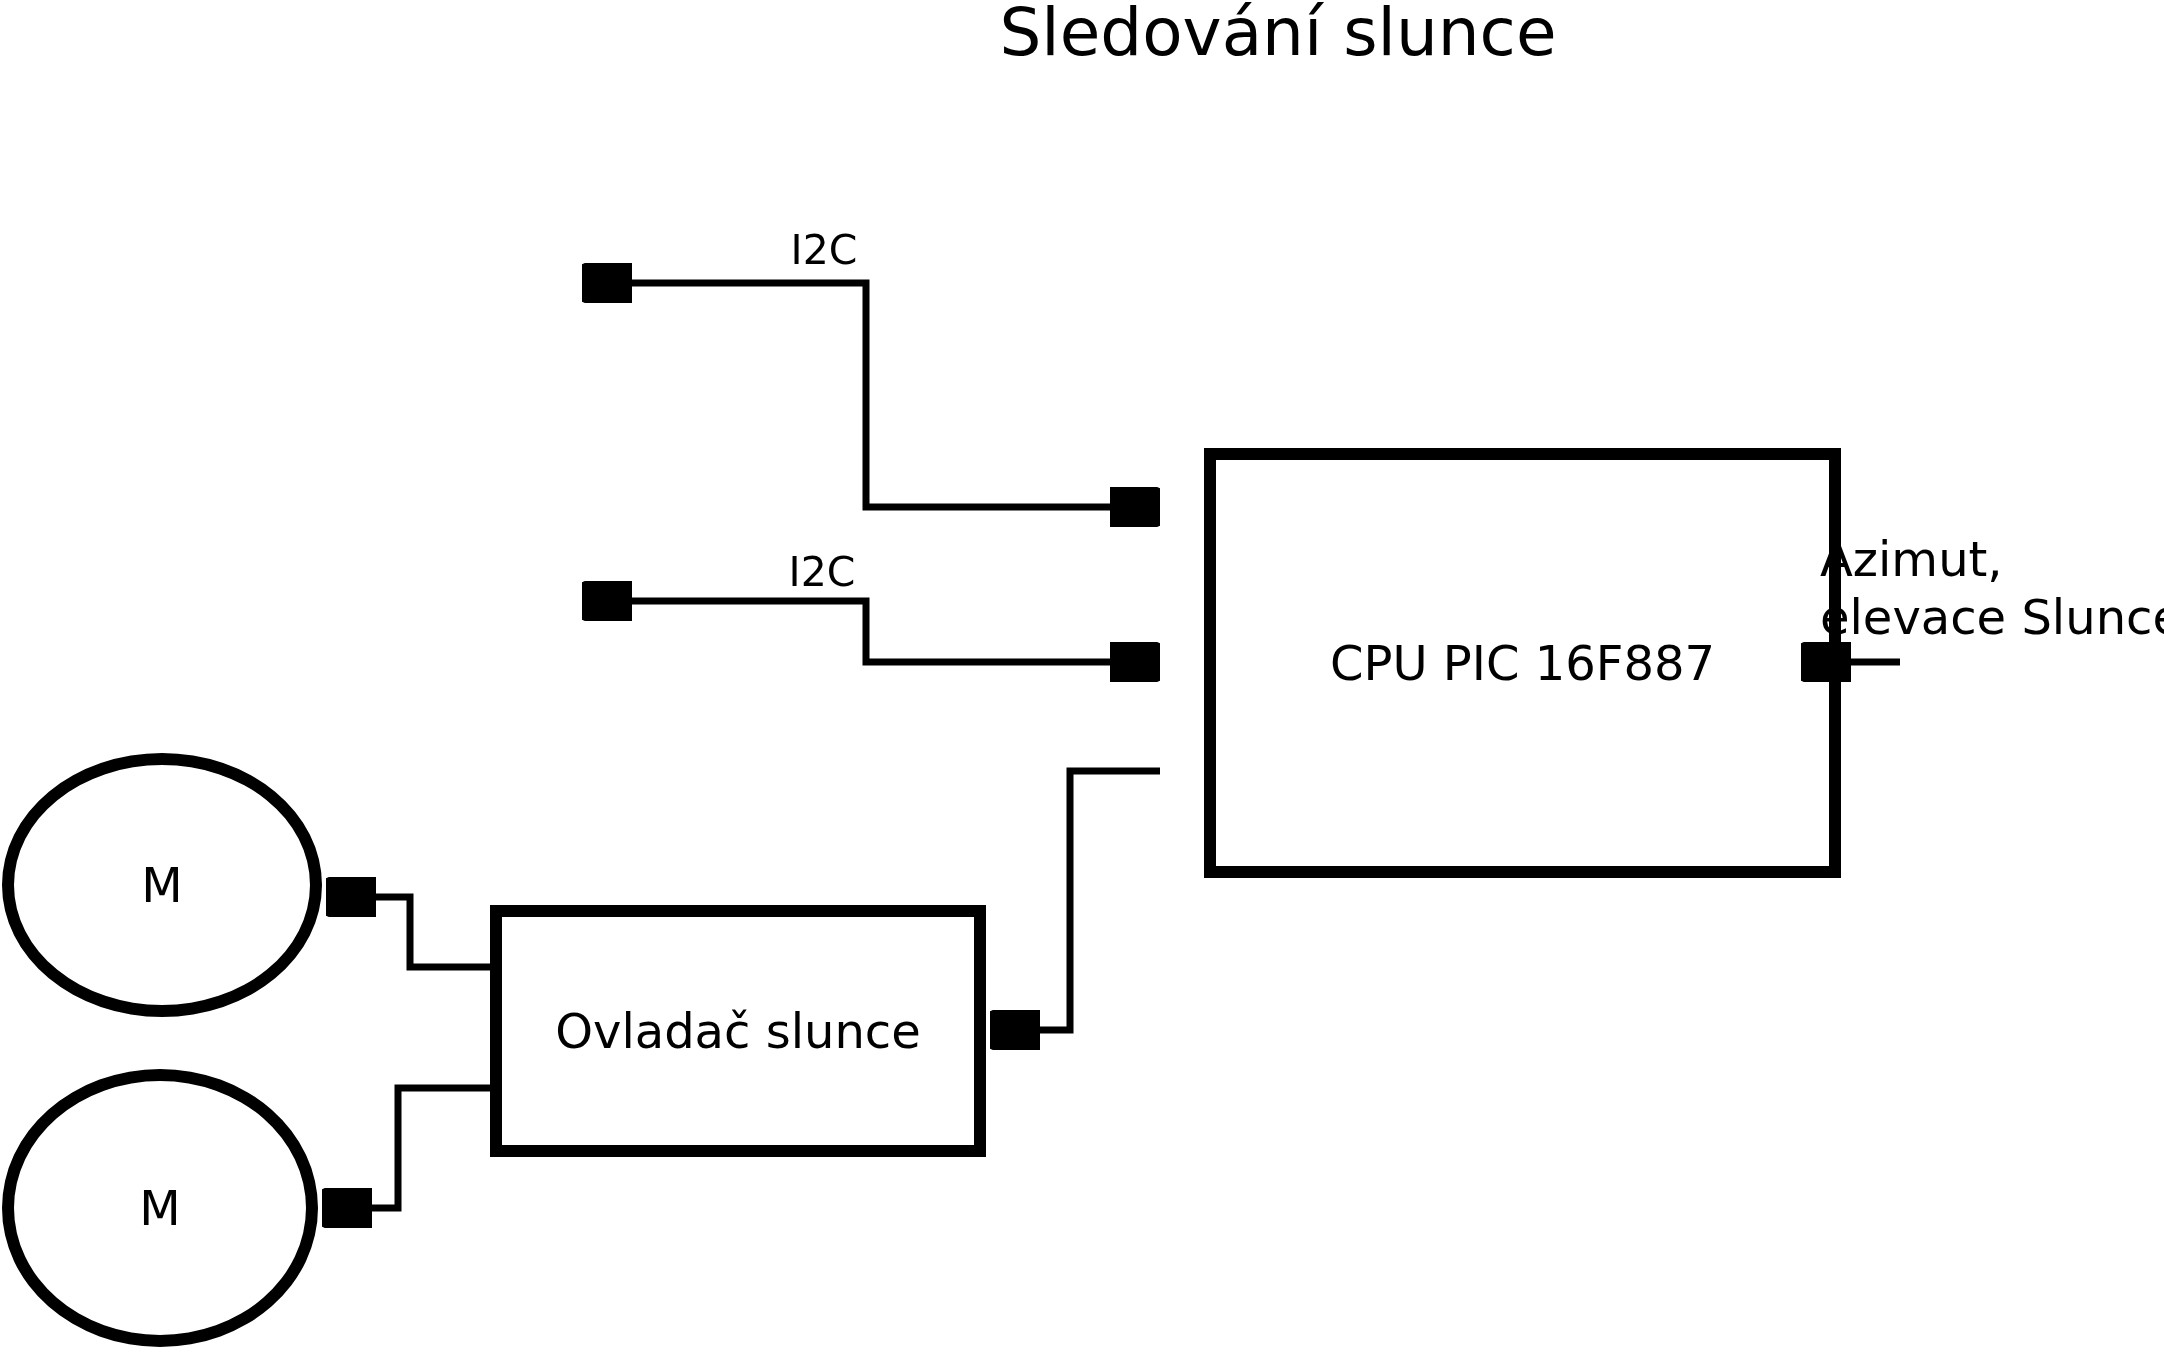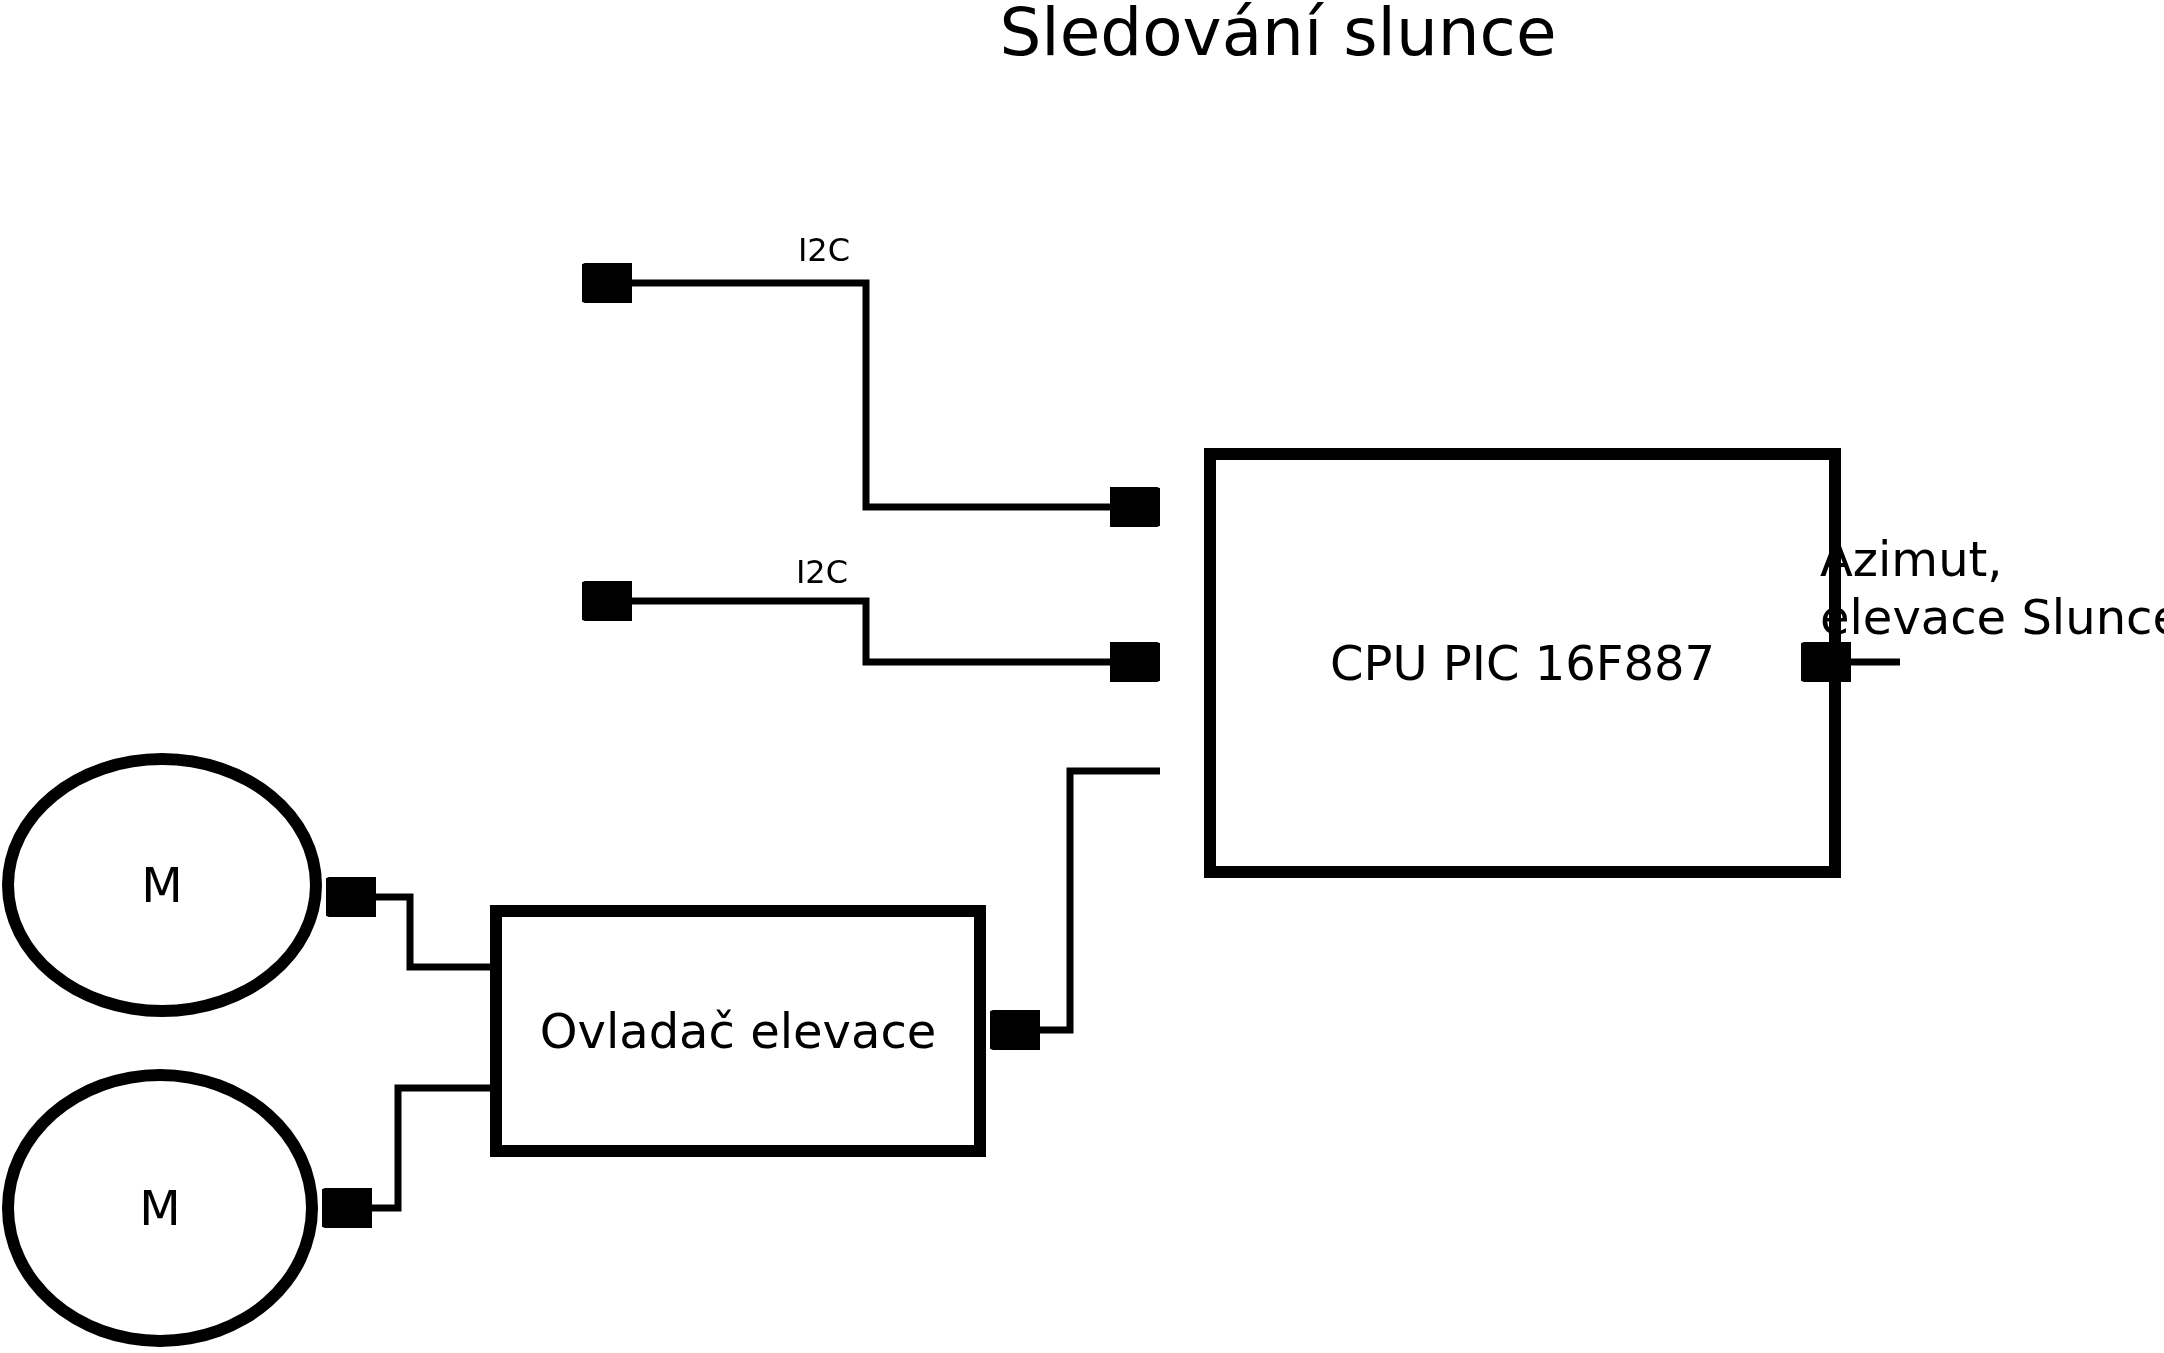--- a/index.html
+++ b/index.html
@@ -35,21 +35,21 @@
     border-radius: 50%;
     background: #ffffff;
     display: flex;
     align-items: center;
     justify-content: center;
     font-size: 48px;
     z-index: 2;
   }
   .floating-label {
     position: absolute;
-    font-size: 32px;
+    font-size: 41px;
     white-space: nowrap;
     z-index: 3;
   }
   .centered {
     transform: translate(-50%, -50%);
   }
   #wires {
     position: absolute;
     left: 0;
     top: 0;
@@ -80,21 +80,21 @@
 
   <div class="floating-label centered" style="left:1278px; top:32px; font-size:66px;">Sledování slunce</div>
 
 
 
   <div class="block" style="left:1160px; top:448px; width:637px; height:430px;margin-left:44px;">
     <span>CPU PIC 16F887</span>
   </div>
 
   <div class="block" style="left:490px; top:905px; width:496px; height:252px;">
-    <span>Ovladač elevace</span>
+    <span>Ovladač slunce</span>
   </div>
 
   <div class="motor" style="left:2px; top:753px; width:320px; height:264px;">
     <span>M</span>
   </div>
 
   <div class="motor" style="left:2px; top:1069px; width:316px; height:278px;">
     <span>M</span>
   </div>
 

